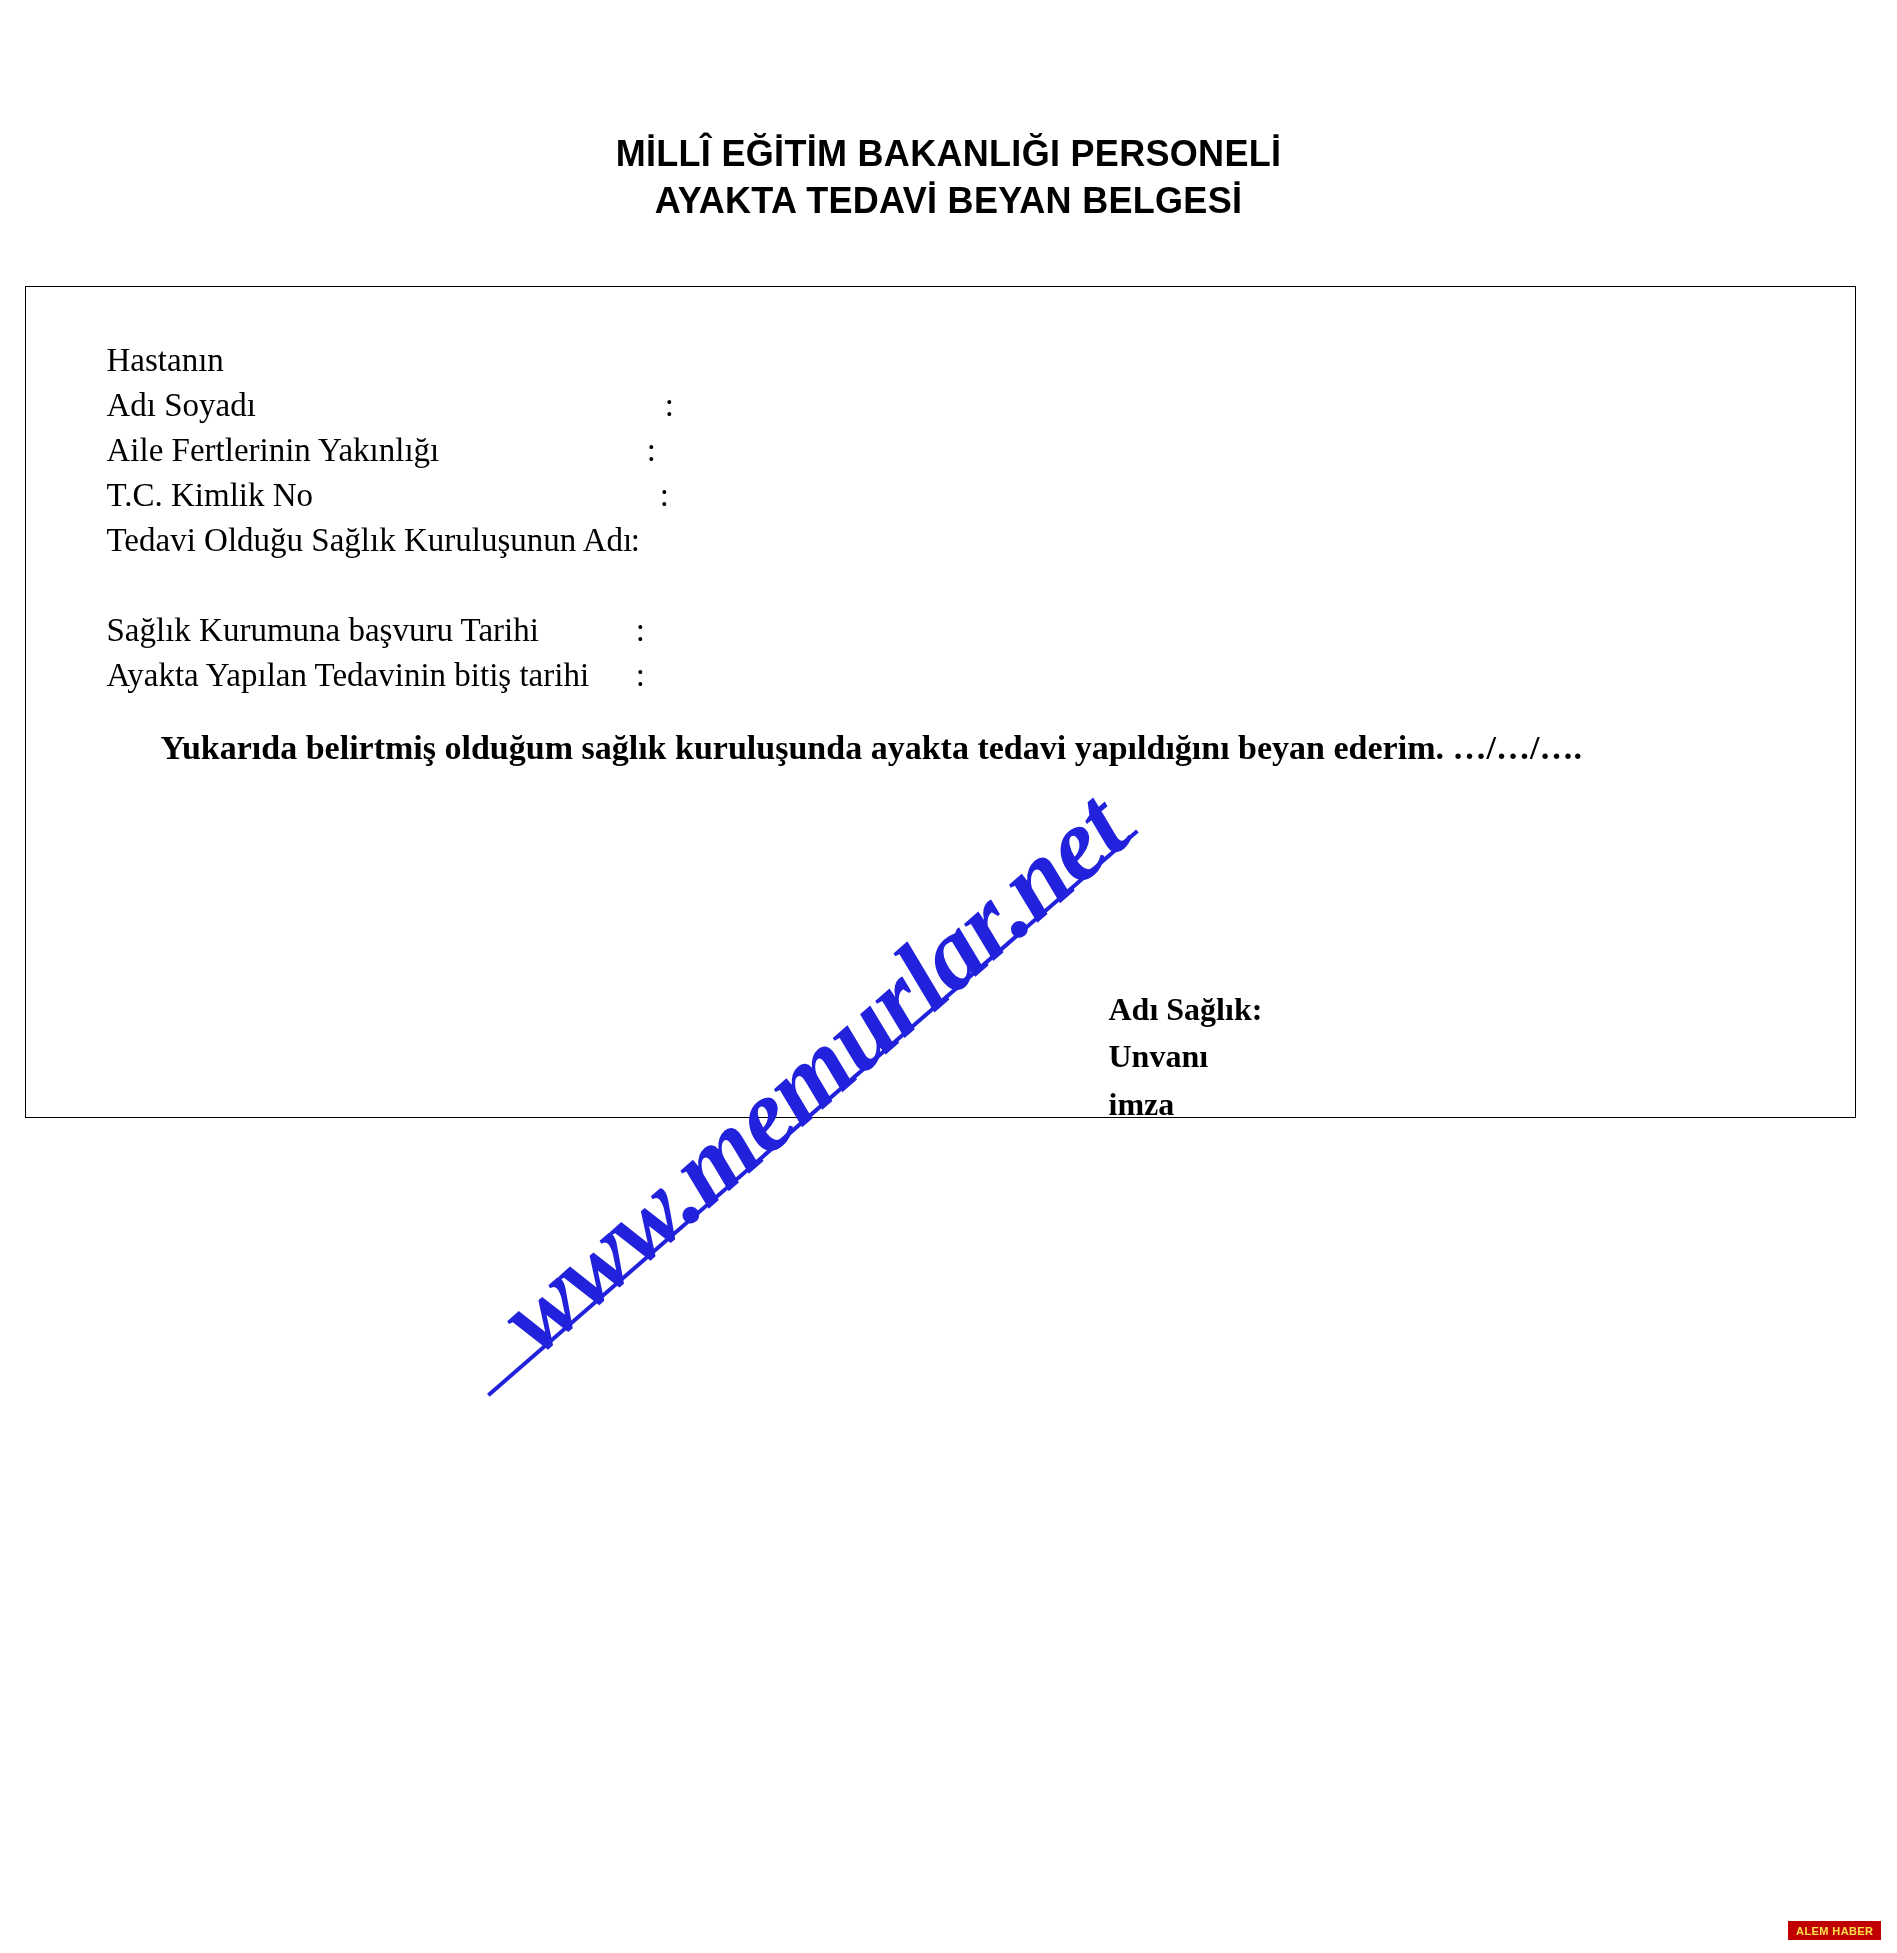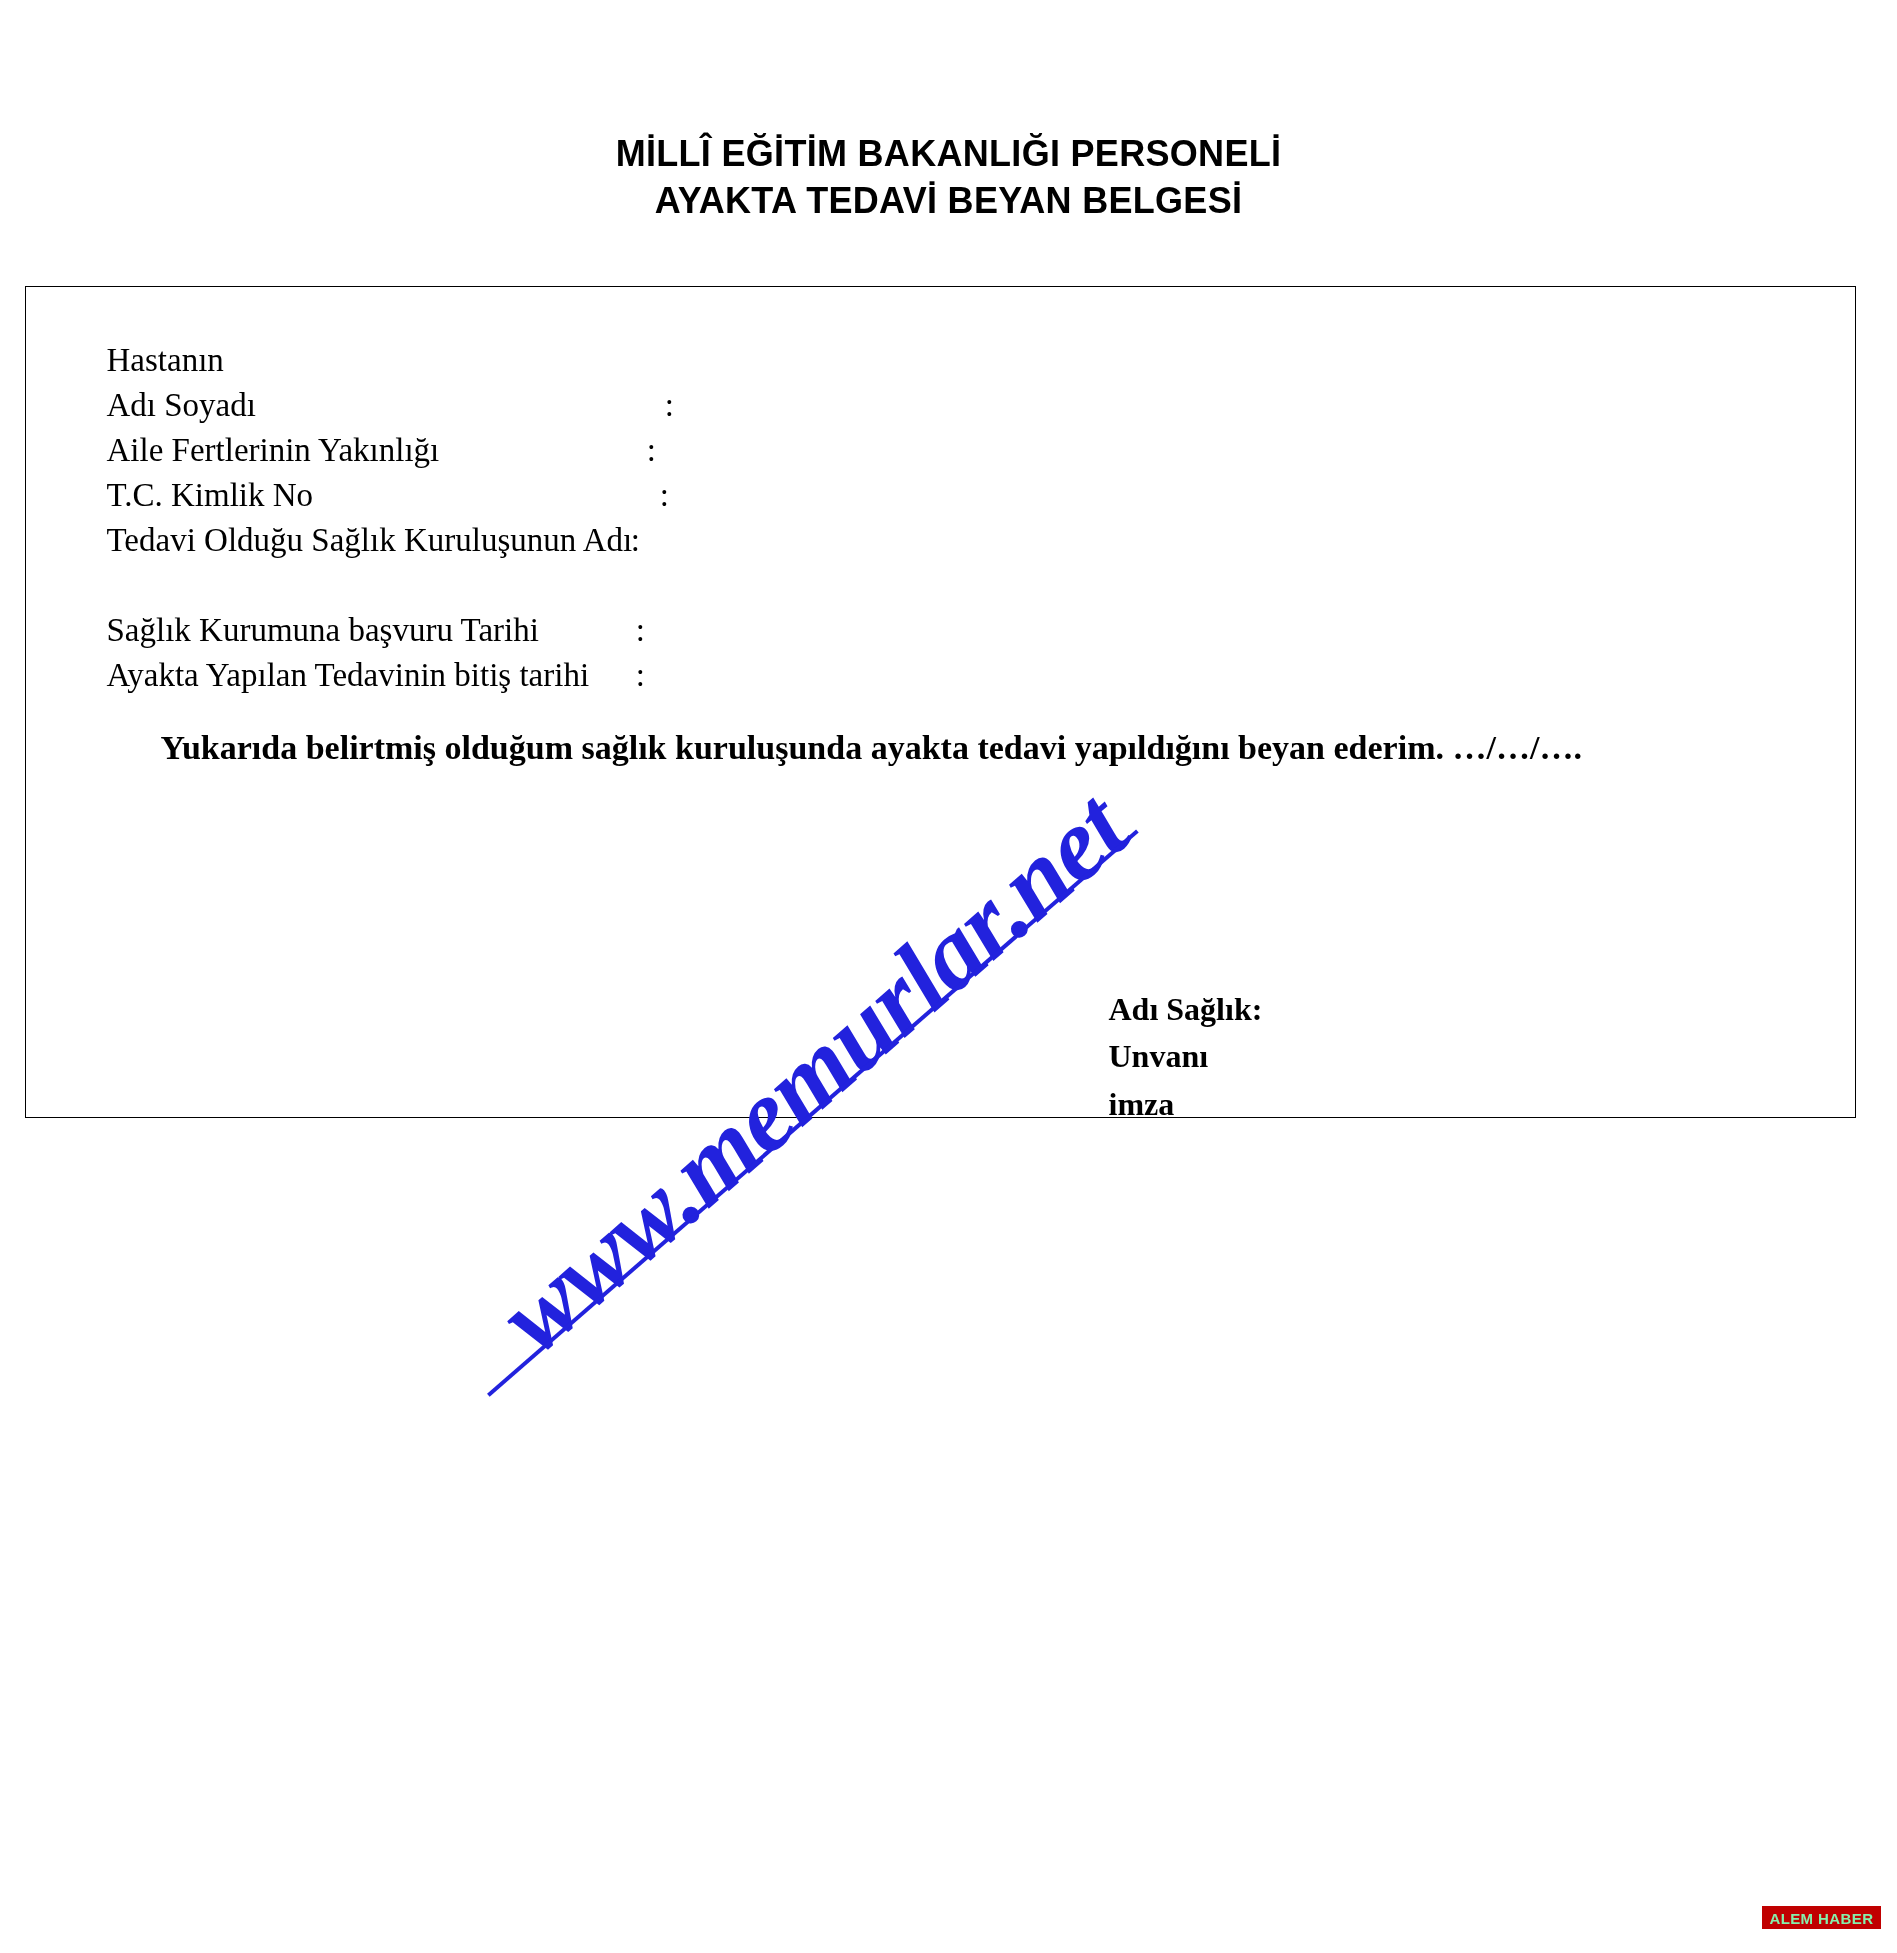--- a/index.html
+++ b/index.html
@@ -143,26 +143,26 @@
     height: 4.4px;
     background: #2222dd;
     transform: rotate(-41deg);
     transform-origin: 50% 50%;
   }
 
   
   .badge {
     position: absolute;
     right: 15.7px;
-    bottom: 25px;
+    bottom: 14px;
     background: #c00000;
-    color: #86efac;
+    color: #fde047;
     font-family: "Liberation Sans", sans-serif;
     font-weight: bold;
-    font-size: 15px;
+    font-size: 11px;
     letter-spacing: 0.4px;
     padding: 4.4px 7.9px 3.5px 7.9px;
     line-height: 1;
   }
 </style>
 </head>
 <body>
 
 <div class="doc-title">
   <span>MİLLÎ EĞİTİM BAKANLIĞI PERSONELİ</span>

